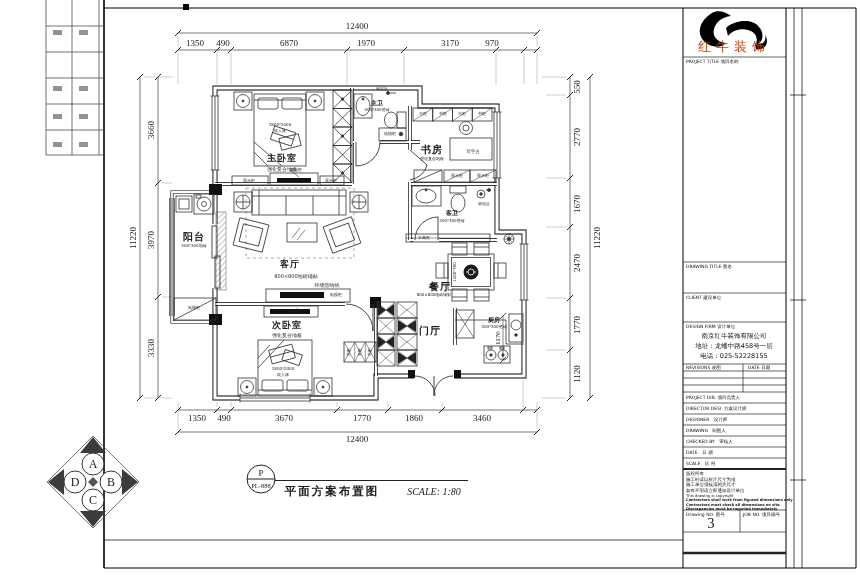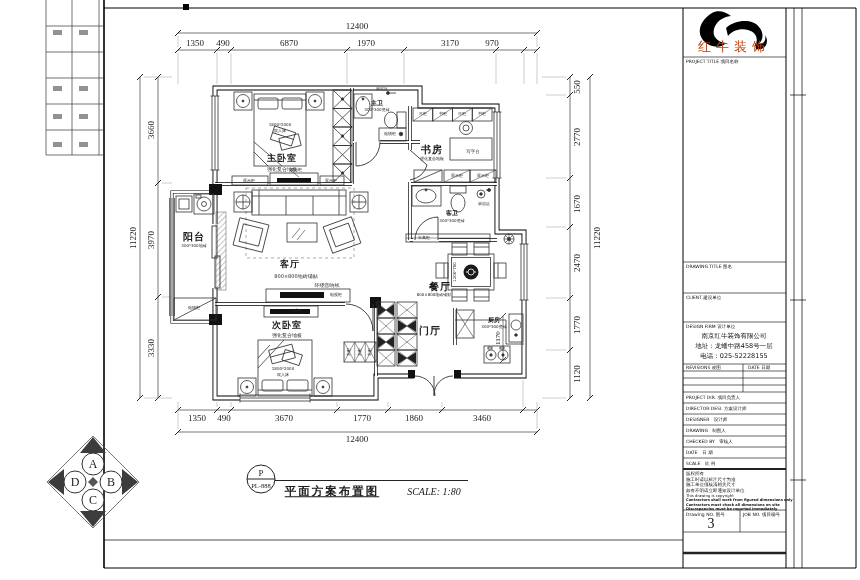--- a/index.html
+++ b/index.html
@@ -18,21 +18,21 @@
   .t2{font-size:4px;color:#222;}
   .t2v{font-size:4px;color:#222;transform:translate(-50%,-50%) rotate(-90deg);}
   .dimv{font-family:"Liberation Serif",serif;font-size:7px;transform:translate(-50%,-50%) rotate(-90deg);}
   .tb{position:absolute;font-size:4.5px;color:#111;white-space:nowrap;}
   .tbc{position:absolute;transform:translate(-50%,0);font-size:6.5px;color:#111;white-space:nowrap;}
   .brand{position:absolute;transform:translate(-50%,-50%);font-weight:normal;font-size:13px;letter-spacing:5px;color:#c2410c;white-space:nowrap;}
   .bignum{position:absolute;transform:translate(-50%,-50%);font-family:"Liberation Serif",serif;font-size:14px;color:#111;}
   .stampP{font-family:"Liberation Serif",serif;font-size:9px;}
   .stampC{font-family:"Liberation Serif",serif;font-size:6.5px;}
   .t1f{font-weight:bold;font-size:19px;letter-spacing:4px;color:#000;}
-  .tcn{font-size:11.5px;font-weight:bold;letter-spacing:2px;text-decoration:underline;}
+  .tcn{font-size:11.5px;font-weight:bold;letter-spacing:2px;}
   .tsc{font-family:"Liberation Serif",serif;font-style:italic;font-size:10px;}
   .cmp{font-family:"Liberation Serif",serif;font-size:12px;}
   .noteb{font-weight:bold;font-size:3.6px;color:#111;}
 </style>
 </head>
 <body>
 
 <div class="sheet">
 
 <svg width="860" height="580" viewBox="0 0 860 580">

